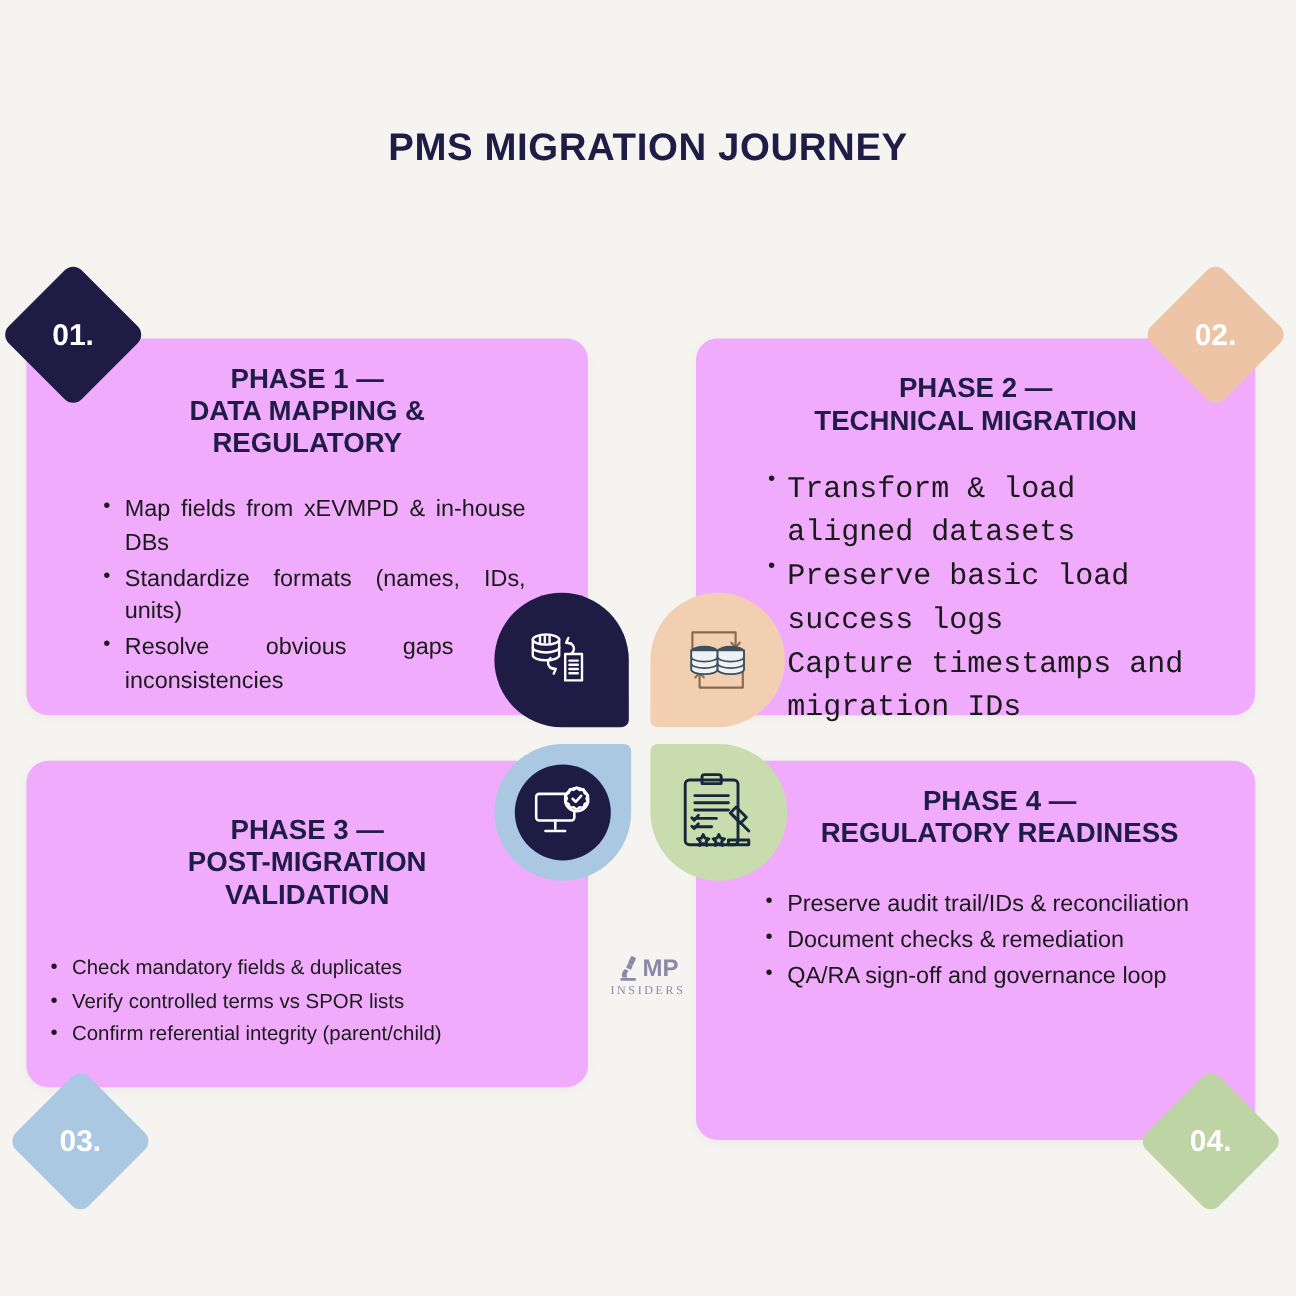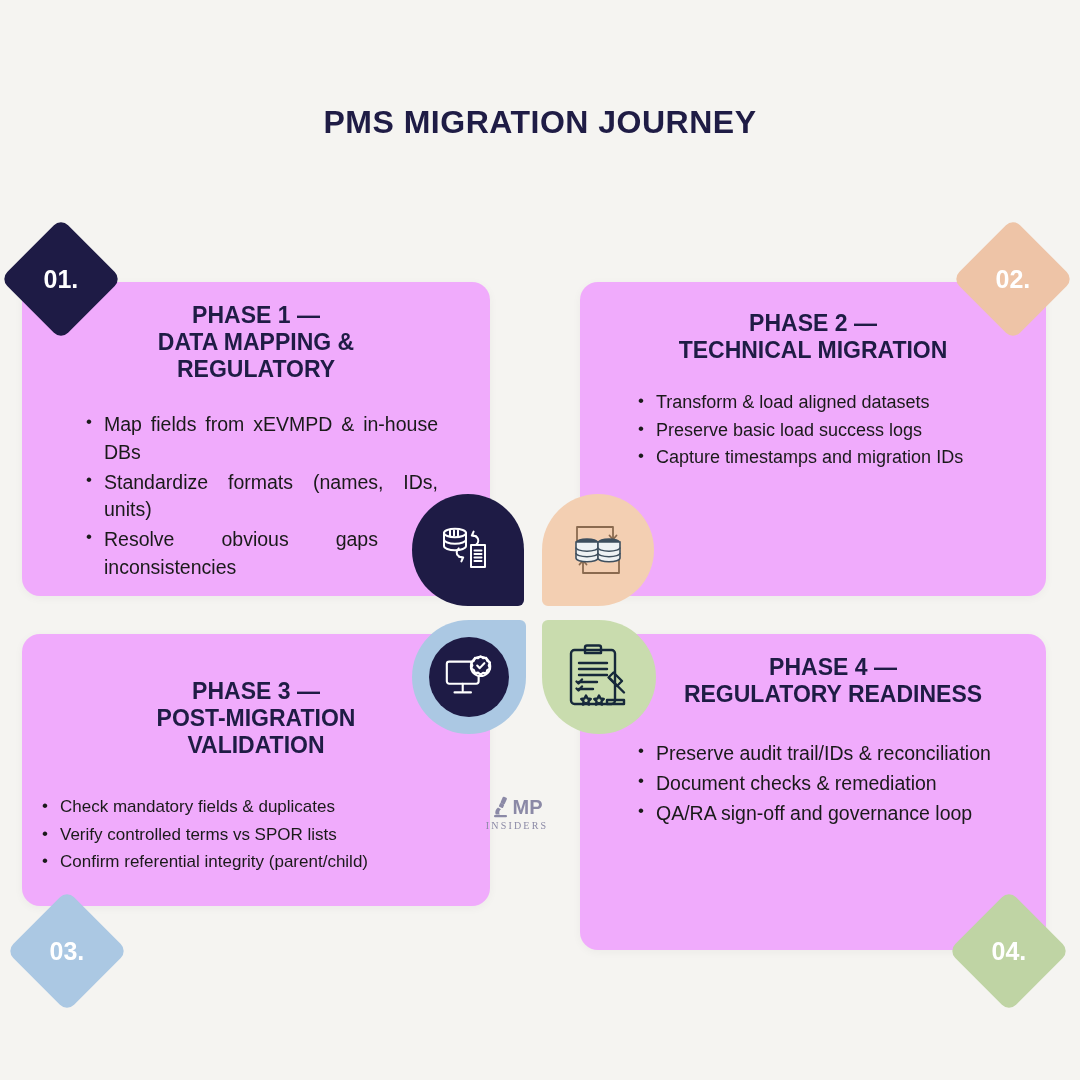--- a/index.html
+++ b/index.html
@@ -78,22 +78,23 @@
     margin: 28px 52px 0 62px;
     font-size: 19.5px;
     line-height: 1.42;
     text-align: justify;
     text-justify: inter-word;
   }
   #card-1 .card-list li:last-child { text-align: justify; }
 
   #card-2 .card-list {
     margin: 26px 30px 0 56px;
-    font-size: 18px;
+    font-size: 25px;
     line-height: 1.42;
+    font-family: Liberation Mono, monospace;
   }
 
   #card-3 .card-list {
     margin: 35px 14px 0 18px;
     font-size: 17px;
     line-height: 1.48;
   }
 
   #card-4 .card-list {
     margin: 32px 24px 0 56px;
@@ -142,21 +143,21 @@
     border-radius: 50%;
     background: #1e1b45;
     display: flex;
     align-items: center;
     justify-content: center;
   }
 
   
   #brand-logo {
     position: absolute;
-    left: 469px;
+    left: 492px;
     top: 796px;
     width: 96px;
     text-align: center;
     color: #8b89a6;
   }
   #brand-logo .logo-row {
     display: flex;
     align-items: center;
     justify-content: center;
     gap: 1px;

